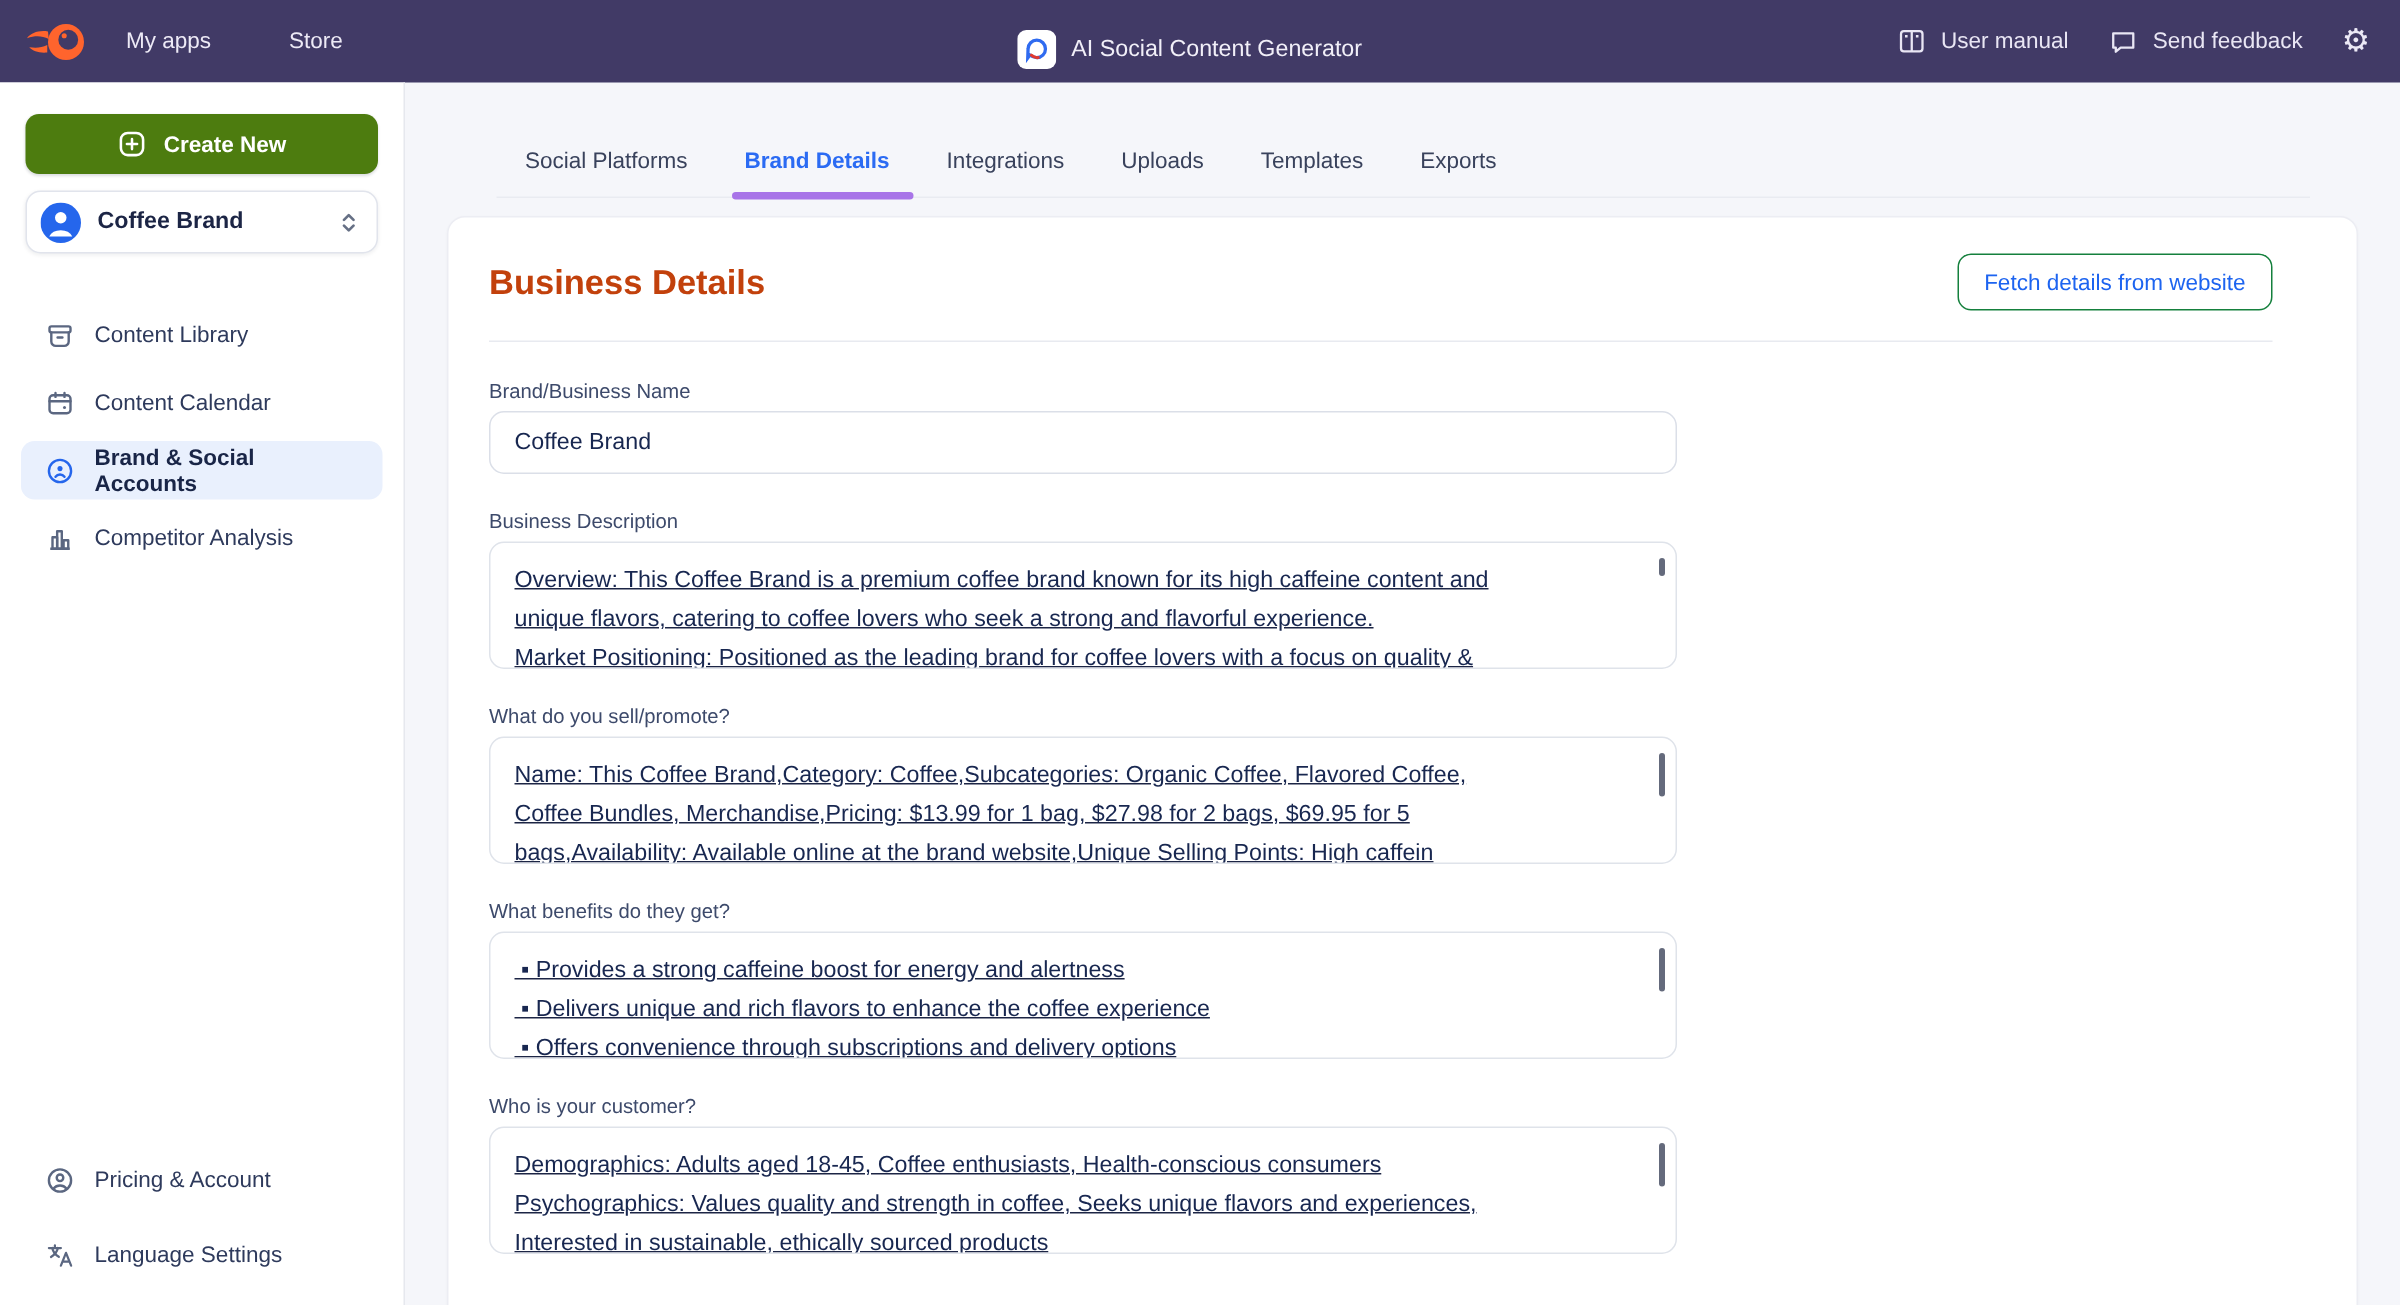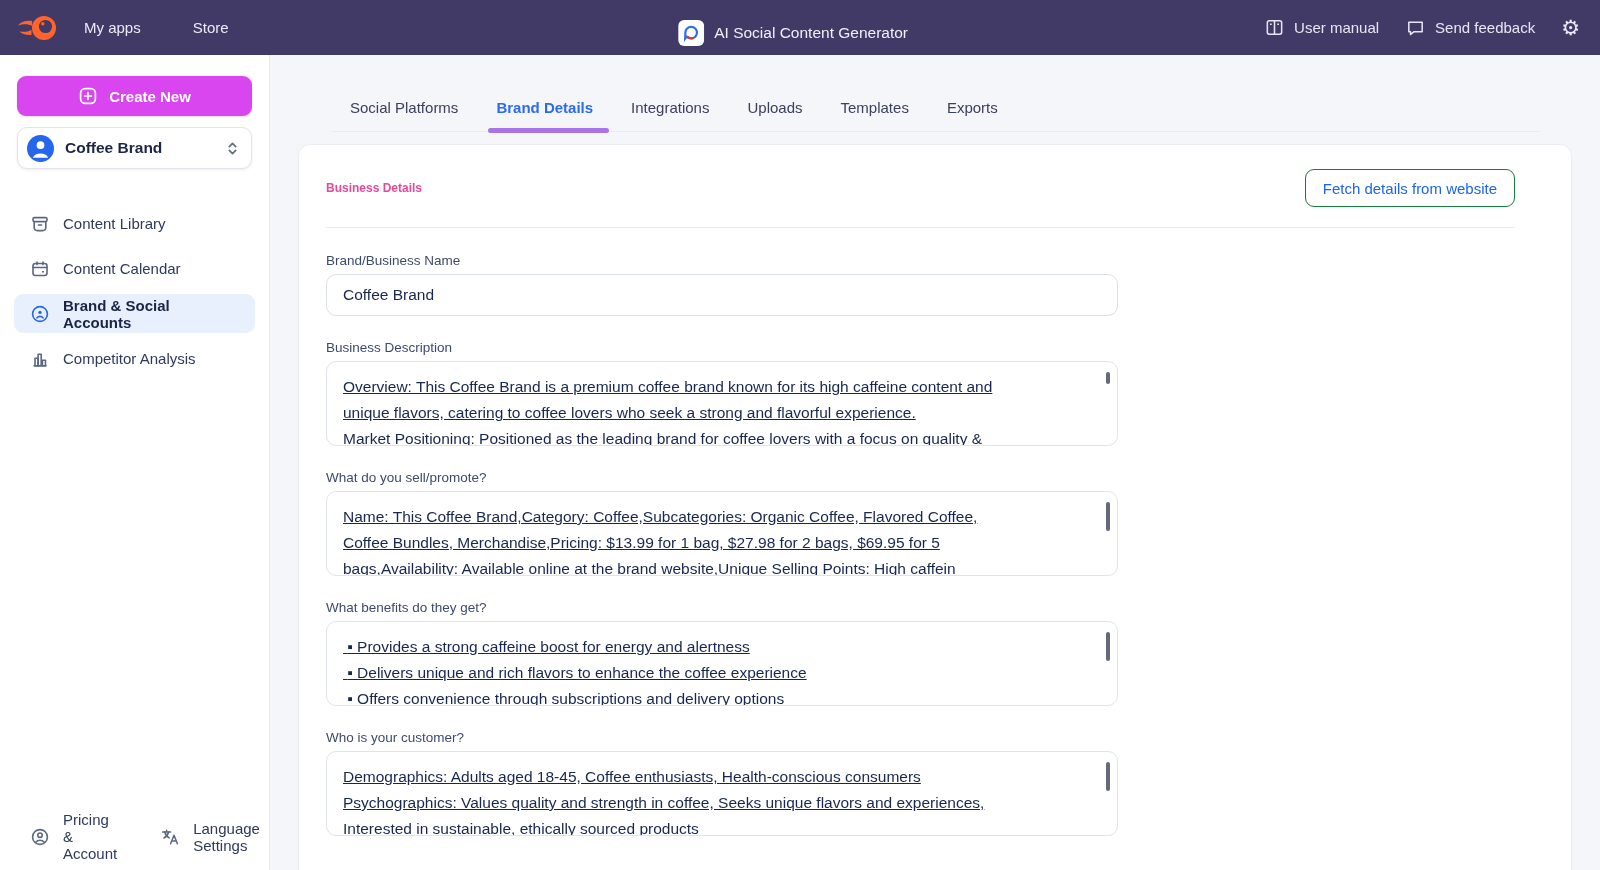--- a/index.html
+++ b/index.html
@@ -11,40 +11,40 @@
   .topbar .logo { width:48px; height:36px; display:flex; align-items:center; justify-content:center; cursor:pointer; }
   .top-nav { display:flex; align-items:center; gap:28px; margin-left:10px; }
   .top-nav-item { color:#edeaf6; font-size:15px; font-weight:500; padding:8px 12px; border-radius:6px; cursor:pointer; }
   .top-title { position:absolute; left:50%; top:0; transform:translateX(-53%); height:65px; display:flex; align-items:center; gap:10px; color:#f1eff8; font-size:15.5px; font-weight:500; }
   .top-actions { margin-left:auto; display:flex; align-items:flex-end; gap:26px; color:#e9e6f4; }
   .top-action { display:flex; align-items:center; gap:9px; font-size:15px; cursor:pointer; }
   .gear { font-size:21px; line-height:1; color:#ece9f6; cursor:pointer; }
 
   
   .sidebar { position:absolute; left:0; top:55px; bottom:0; width:270px; background:#fff; border-right:1px solid #e6e8ee; }
-  .create-btn { margin:21px 17px 0 17px; height:40px; background:#d946ef; border-radius:9px; display:flex; align-items:center; justify-content:center; gap:11px; color:#fff; font-weight:700; font-size:15px; cursor:pointer; box-shadow:0 1px 2px rgba(16,24,40,.15); }
+  .create-btn { margin:21px 17px 0 17px; height:40px; background:#4d7c0f; border-radius:9px; display:flex; align-items:center; justify-content:center; gap:11px; color:#fff; font-weight:700; font-size:15px; cursor:pointer; box-shadow:0 1px 2px rgba(16,24,40,.15); }
   .brand-select { margin:11px 17px 0 17px; height:42px; background:#fff; border:1px solid #e1e4ec; border-radius:10px; box-shadow:0 1px 3px rgba(16,24,40,.08); display:flex; align-items:center; gap:11px; padding:0 10px 0 9px; cursor:pointer; }
   .brand-select .name { flex:1; font-size:15.5px; font-weight:600; color:#1c2545; }
   .nav { margin-top:35px; padding:0 14px; display:flex; flex-direction:column; gap:6px; }
   .nav-item { height:39px; display:flex; align-items:center; gap:13px; padding:0 16px; border-radius:9px; font-size:15px; font-weight:500; color:#2e3a5c; cursor:pointer; }
   .nav-item .nicon { width:20px; height:20px; color:#5b6781; flex:none; display:flex; }
   .nav-item.active { background:#e9f0fd; font-weight:700; color:#192547; }
   .nav-item.active .nicon { color:#2566ec; }
-  .side-footer { position:absolute; left:14px; right:12px; bottom:14px; display:flex; flex-direction:row; gap:11px; }
+  .side-footer { position:absolute; left:14px; right:12px; bottom:14px; display:flex; flex-direction:column; gap:11px; }
 
   
   .main { position:absolute; left:271px; top:55px; right:0; bottom:0; overflow:hidden; }
   .tabs { margin:44px 60px 0 60px; padding-left:19px; display:flex; gap:38px; border-bottom:1px solid #e9ebf1; }
   .tab { font-size:15px; font-weight:500; color:#39425c; padding-bottom:15px; position:relative; cursor:pointer; white-space:nowrap; }
   .tab.active { color:#2b6bf3; font-weight:600; }
   .tab.active::after { content:""; position:absolute; left:-8px; right:-16px; bottom:-2px; height:5px; border-radius:3px; background:#a874e8; }
 
   .card { margin:12px 28px 0 27px; background:#fff; border:1px solid #ecedf3; border-radius:12px; box-shadow:0 1px 2px rgba(16,24,40,.04); height:900px; }
   .card-head { display:flex; align-items:center; justify-content:space-between; padding:24px 56px 0 27px; }
-  .card-title { font-size:12px; font-weight:700; color:#ec4899; }
+  .card-title { font-size:23px; font-weight:700; color:#c2410c; }
   .fetch-btn { height:38px; padding:0 17px; background:#fff; border:1px solid #15803d; border-radius:9px; color:#1d64f0; font-size:15px; font-weight:500; cursor:pointer; font-family:inherit; }
   .card-divider { height:1px; background:#e8eaf0; margin:20px 56px 0 27px; }
   .fields { padding:1px 0 40px 27px; }
   .field { margin-top:24px; width:792px; }
   .field-label { font-size:13.5px; color:#3d4a6b; margin-bottom:6px; }
   .text-input { width:100%; height:42px; border:1px solid #dbdfe8; border-radius:10px; padding:0 16px; font-size:15.5px; color:#182750; font-family:inherit; background:#fff; outline:none; }
   .ta-wrap { position:relative; width:100%; height:85px; border:1px solid #dfe3ea; border-radius:10px; background:#fff; overflow:hidden;text-decoration:underline; }
   .ta { height:100%; padding:12px 44px 0 16px; font-size:15.5px; line-height:26px; color:#182750; white-space:pre-wrap; overflow:hidden; }
   .thumb { position:absolute; right:7px; top:10px; width:4px; border-radius:2px; background:#646a7c; }
   .thumb.small { height:12px; }

